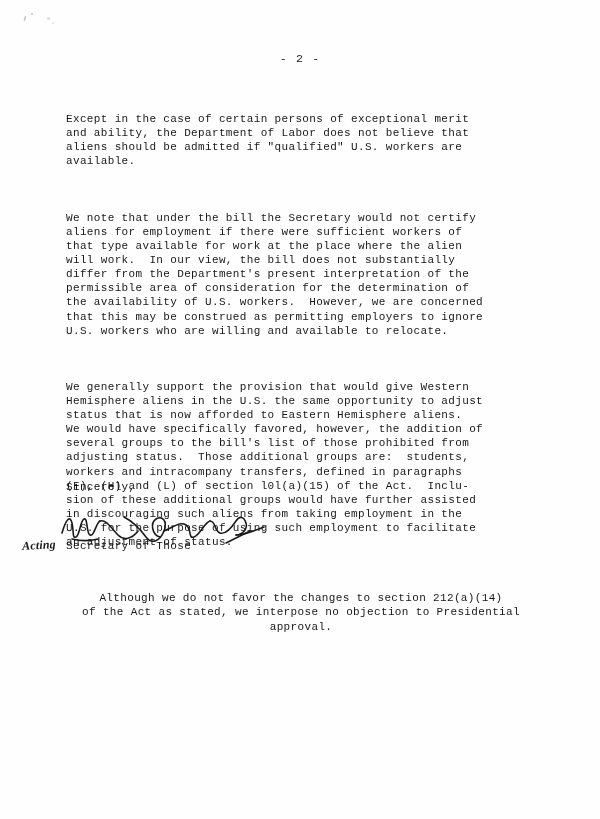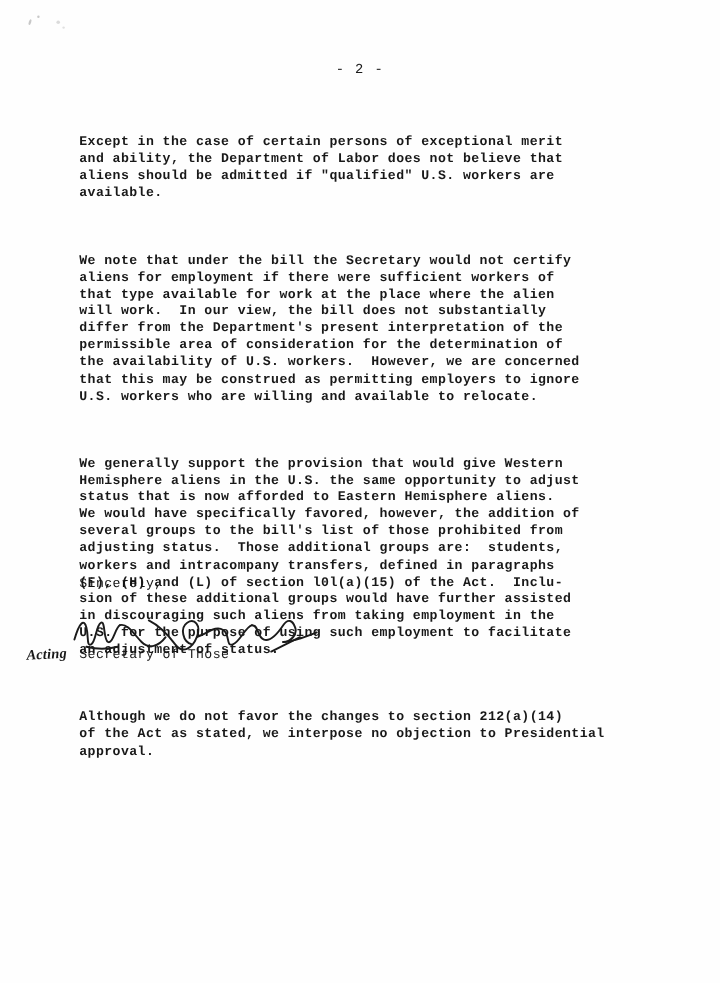--- a/index.html
+++ b/index.html
@@ -46,27 +46,26 @@
   .body-text {
     position: absolute;
     top: 84px;
     left: 66px;
     width: 470px;
     font-size: 11px;
     line-height: 14.1px;
     letter-spacing: .35px;
     color: #181818;
     white-space: pre-wrap;
-    font-weight: bold;
   }
   .para {
     margin: 0 0 14.1px 0;
     white-space: pre-wrap;
   }
-  .para.tight { margin-bottom: 0; }
+  .para.tight { margin-bottom: 0; text-align: center; }
 
   .closing {
     position: absolute;
     left: 66px;
     top: 481px;
     font-size: 11px;
     letter-spacing: .35px;
   }
 
   .signature-block {

